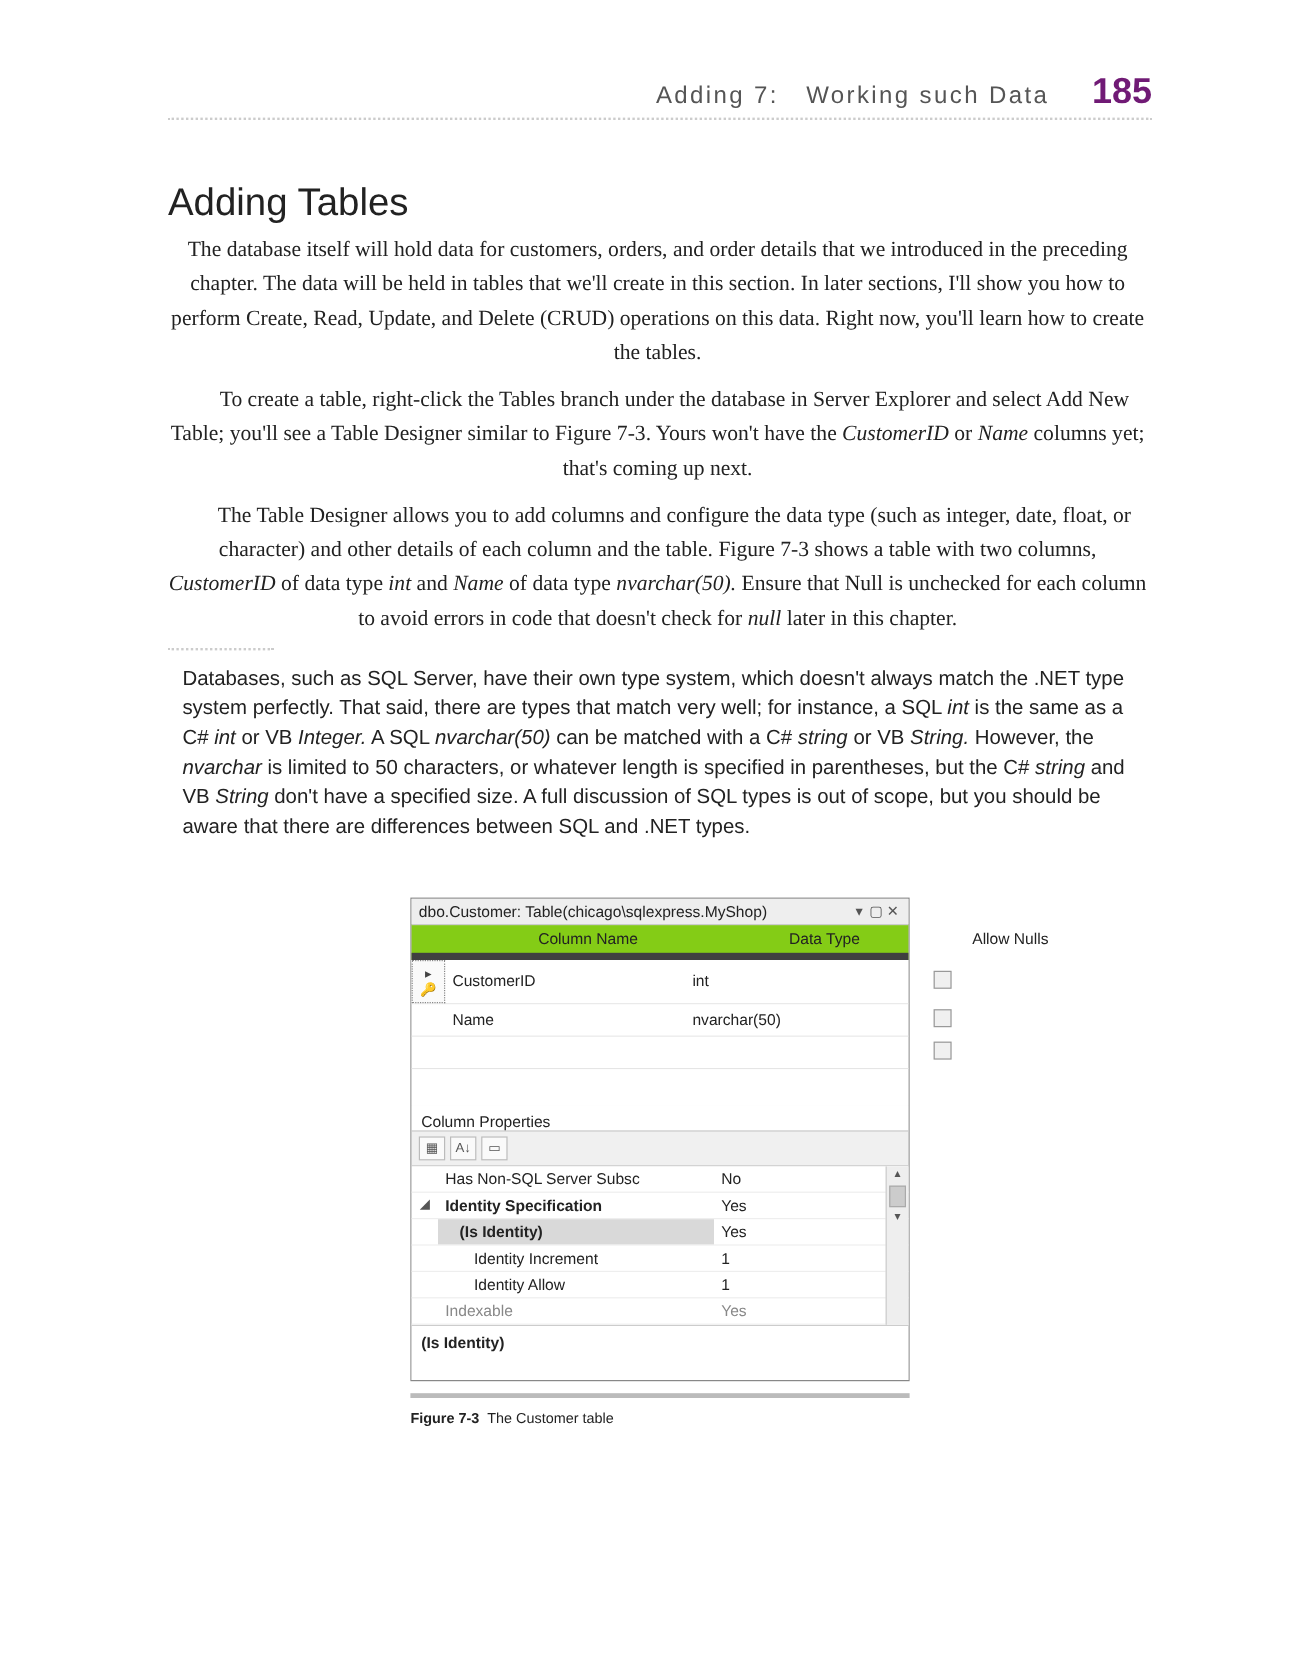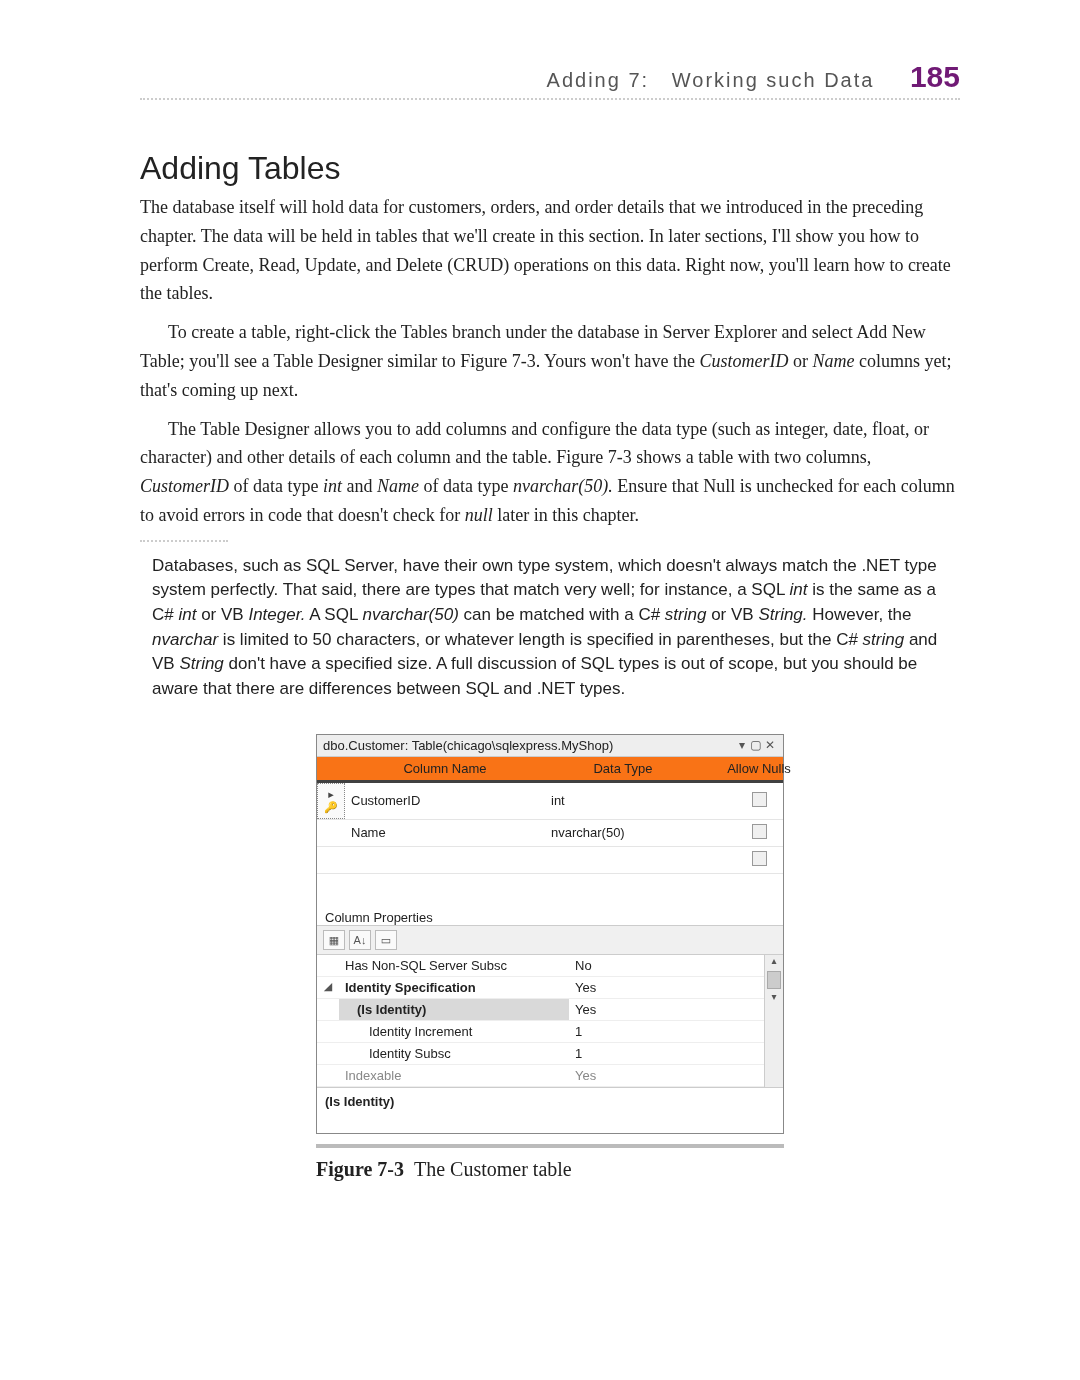--- a/index.html
+++ b/index.html
@@ -35,20 +35,21 @@
   font-family: 'Trebuchet MS', Arial, sans-serif;
   font-weight: 300;
   font-size: 32px;
   margin: 0 0 6px 0;
   color: #222;
 }
 p.body {
   font-size: 18px;
   line-height: 1.6;
   margin: 0 4px 10px 0;
+  text-align: center;
 }
 p.body.indent { text-indent: 28px; }
 .note-head {
   font-family: 'Trebuchet MS', Arial, sans-serif;
   font-weight: 800;
   font-style: italic;
   font-size: 20px;
   margin: 14px 0 2px 0;
   color: #222;
 }
@@ -58,22 +59,22 @@
   margin-bottom: 6px;
 }
 p.note-body {
   font-family: 'Trebuchet MS', Arial, sans-serif;
   font-size: 17px;
   line-height: 1.45;
   margin: 12px;
 }
 em { font-style: italic; }
 .figure {
-  margin: 32px auto 16px auto;
-  width: 468px;
+  margin: 46px auto 16px auto;
+  width: 416px;
   font-family: Tahoma, Verdana, Arial, sans-serif;
 }
 .win {
   border: 1px solid #888;
   background: #f6f6f6;
 }
 .win-title {
   display: flex;
   align-items: center;
   font-size: 13px;
@@ -81,21 +82,21 @@
   background: #eee;
 }
 .win-title .t { flex: 1; }
 .win-title .ico { width: 14px; text-align: center; color: #555; font-size: 12px; }
 .grid-head, .grid-row {
   display: grid;
   grid-template-columns: 28px 200px 156px 116px;
   font-size: 13px;
   align-items: center;
 }
-.grid-head { background: #f97316; border-top: 1px solid #ccc; border-bottom: 3px solid #404040; }
+.grid-head { background: #84cc16; border-top: 1px solid #ccc; border-bottom: 6px solid #404040; gap: 19px; }
 .grid-head div { padding: 4px 6px; text-align: center; }
 .grid-row { background: #fff; border-bottom: 1px solid #e5e5e5; }
 .grid-row div { padding: 4px 6px; }
 .grid-row.sel .rowhdr { border: 1px dotted #888; background: #fafafa; }
 .rowhdr { text-align: center; font-size: 11px; color: #444; }
 .chk { text-align: center; }
 .chk .box {
   display: inline-block; width: 13px; height: 13px;
   border: 1px solid #999; background: #f0f0f0;
 }
@@ -122,22 +123,22 @@
 }
 .props-scroll .up, .props-scroll .down {
   height: 14px; text-align: center; font-size: 10px; color: #555;
 }
 .props-scroll .thumb {
   margin: 2px; height: 16px; background: #ccc; border: 1px solid #aaa;
 }
 .props-desc { padding: 6px 8px 24px 8px; font-weight: 700; font-size: 13px; background: #fff; border-top: 1px solid #ccc; }
 .fig-rule { border-top: 4px solid #bbb; margin-top: 10px; }
 .fig-cap {
-  font-family: Liberation Serif, serif;
-  font-size: 20px; margin-top: 10px; color: #222;
+  font-family: Liberation Sans, sans-serif;
+  font-size: 12px; margin-top: 10px; color: #222;
 }
 .fig-cap b { font-weight: 700; }
 </style>
 </head>
 <body>
 
 <div class="page">
 
   <div class="running-head">
     <span>Adding 7:</span>&nbsp;&nbsp;
@@ -224,21 +225,21 @@
           <div class="dd">▾</div>
         </div>
         <div class="prow sub">
           <div class="arrow"></div>
           <div class="k">Identity Increment</div>
           <div class="v">1</div>
           <div class="dd"></div>
         </div>
         <div class="prow sub">
           <div class="arrow"></div>
-          <div class="k">Identity Subsc</div>
+          <div class="k">Identity Allow</div>
           <div class="v">1</div>
           <div class="dd"></div>
         </div>
         <div class="prow">
           <div class="arrow"></div>
           <div class="k" style="color:#888">Indexable</div>
           <div class="v" style="color:#888">Yes</div>
           <div class="dd"></div>
         </div>
         <div class="props-scroll">

